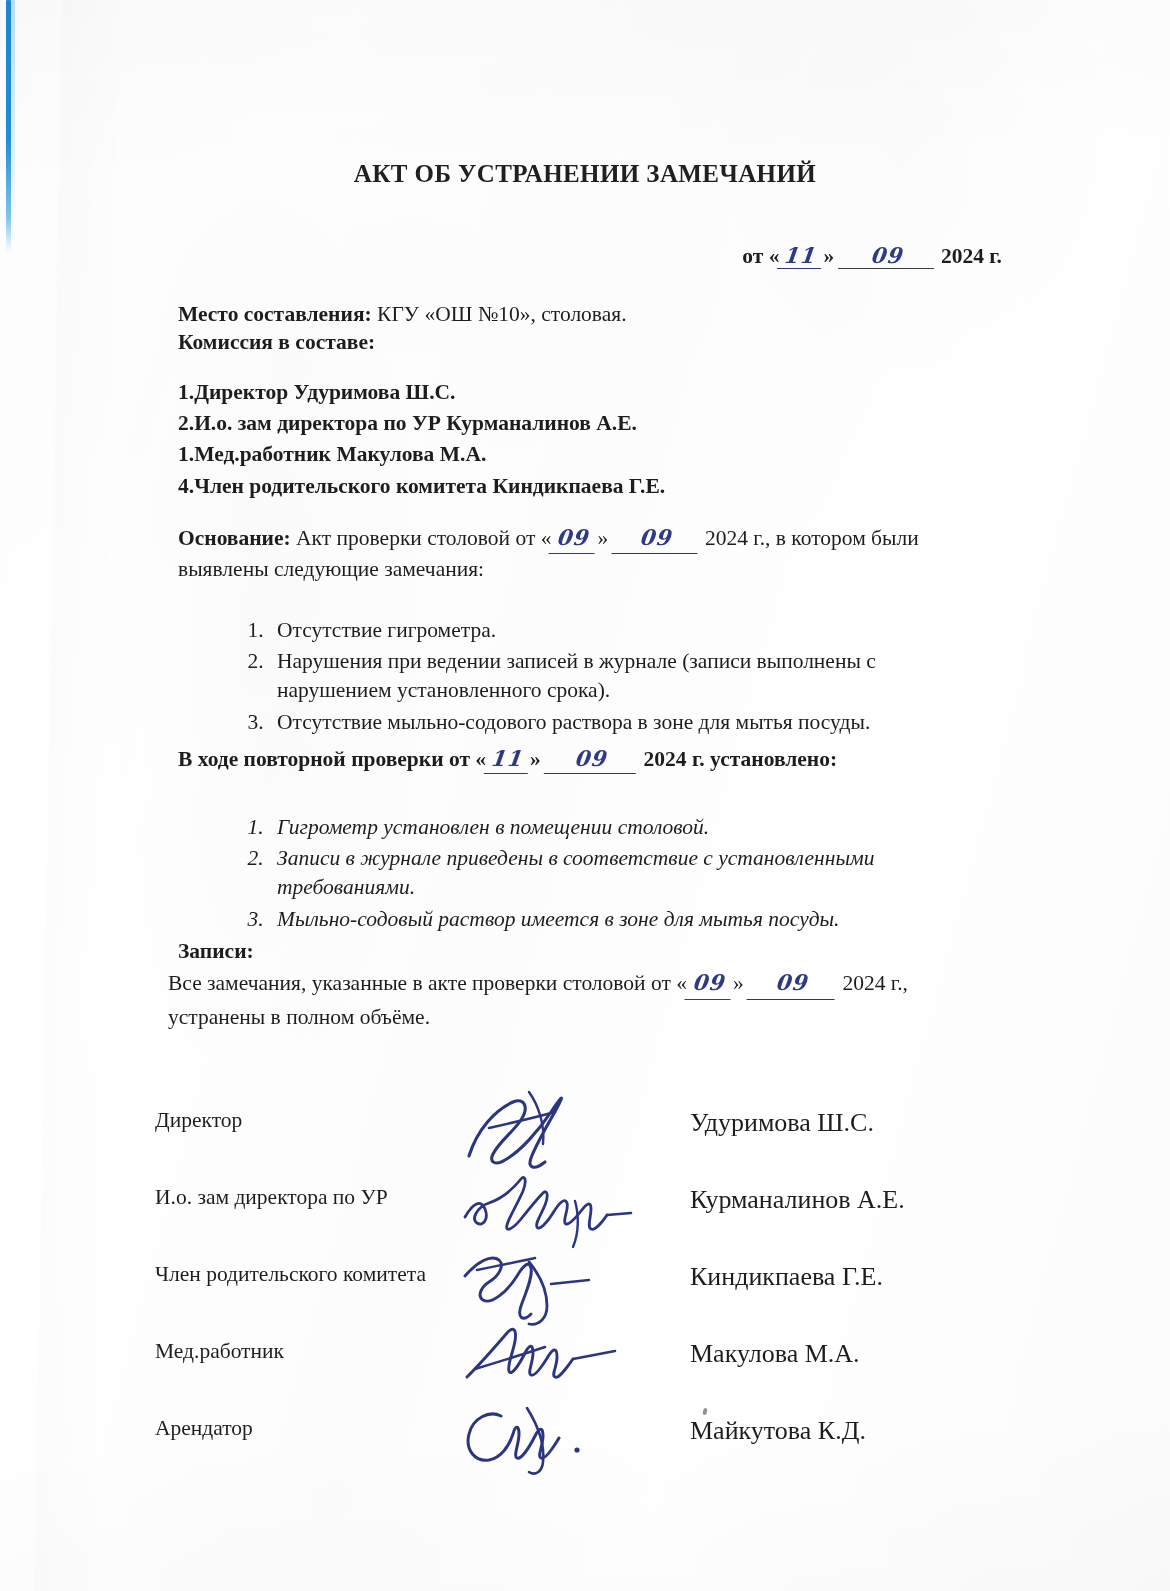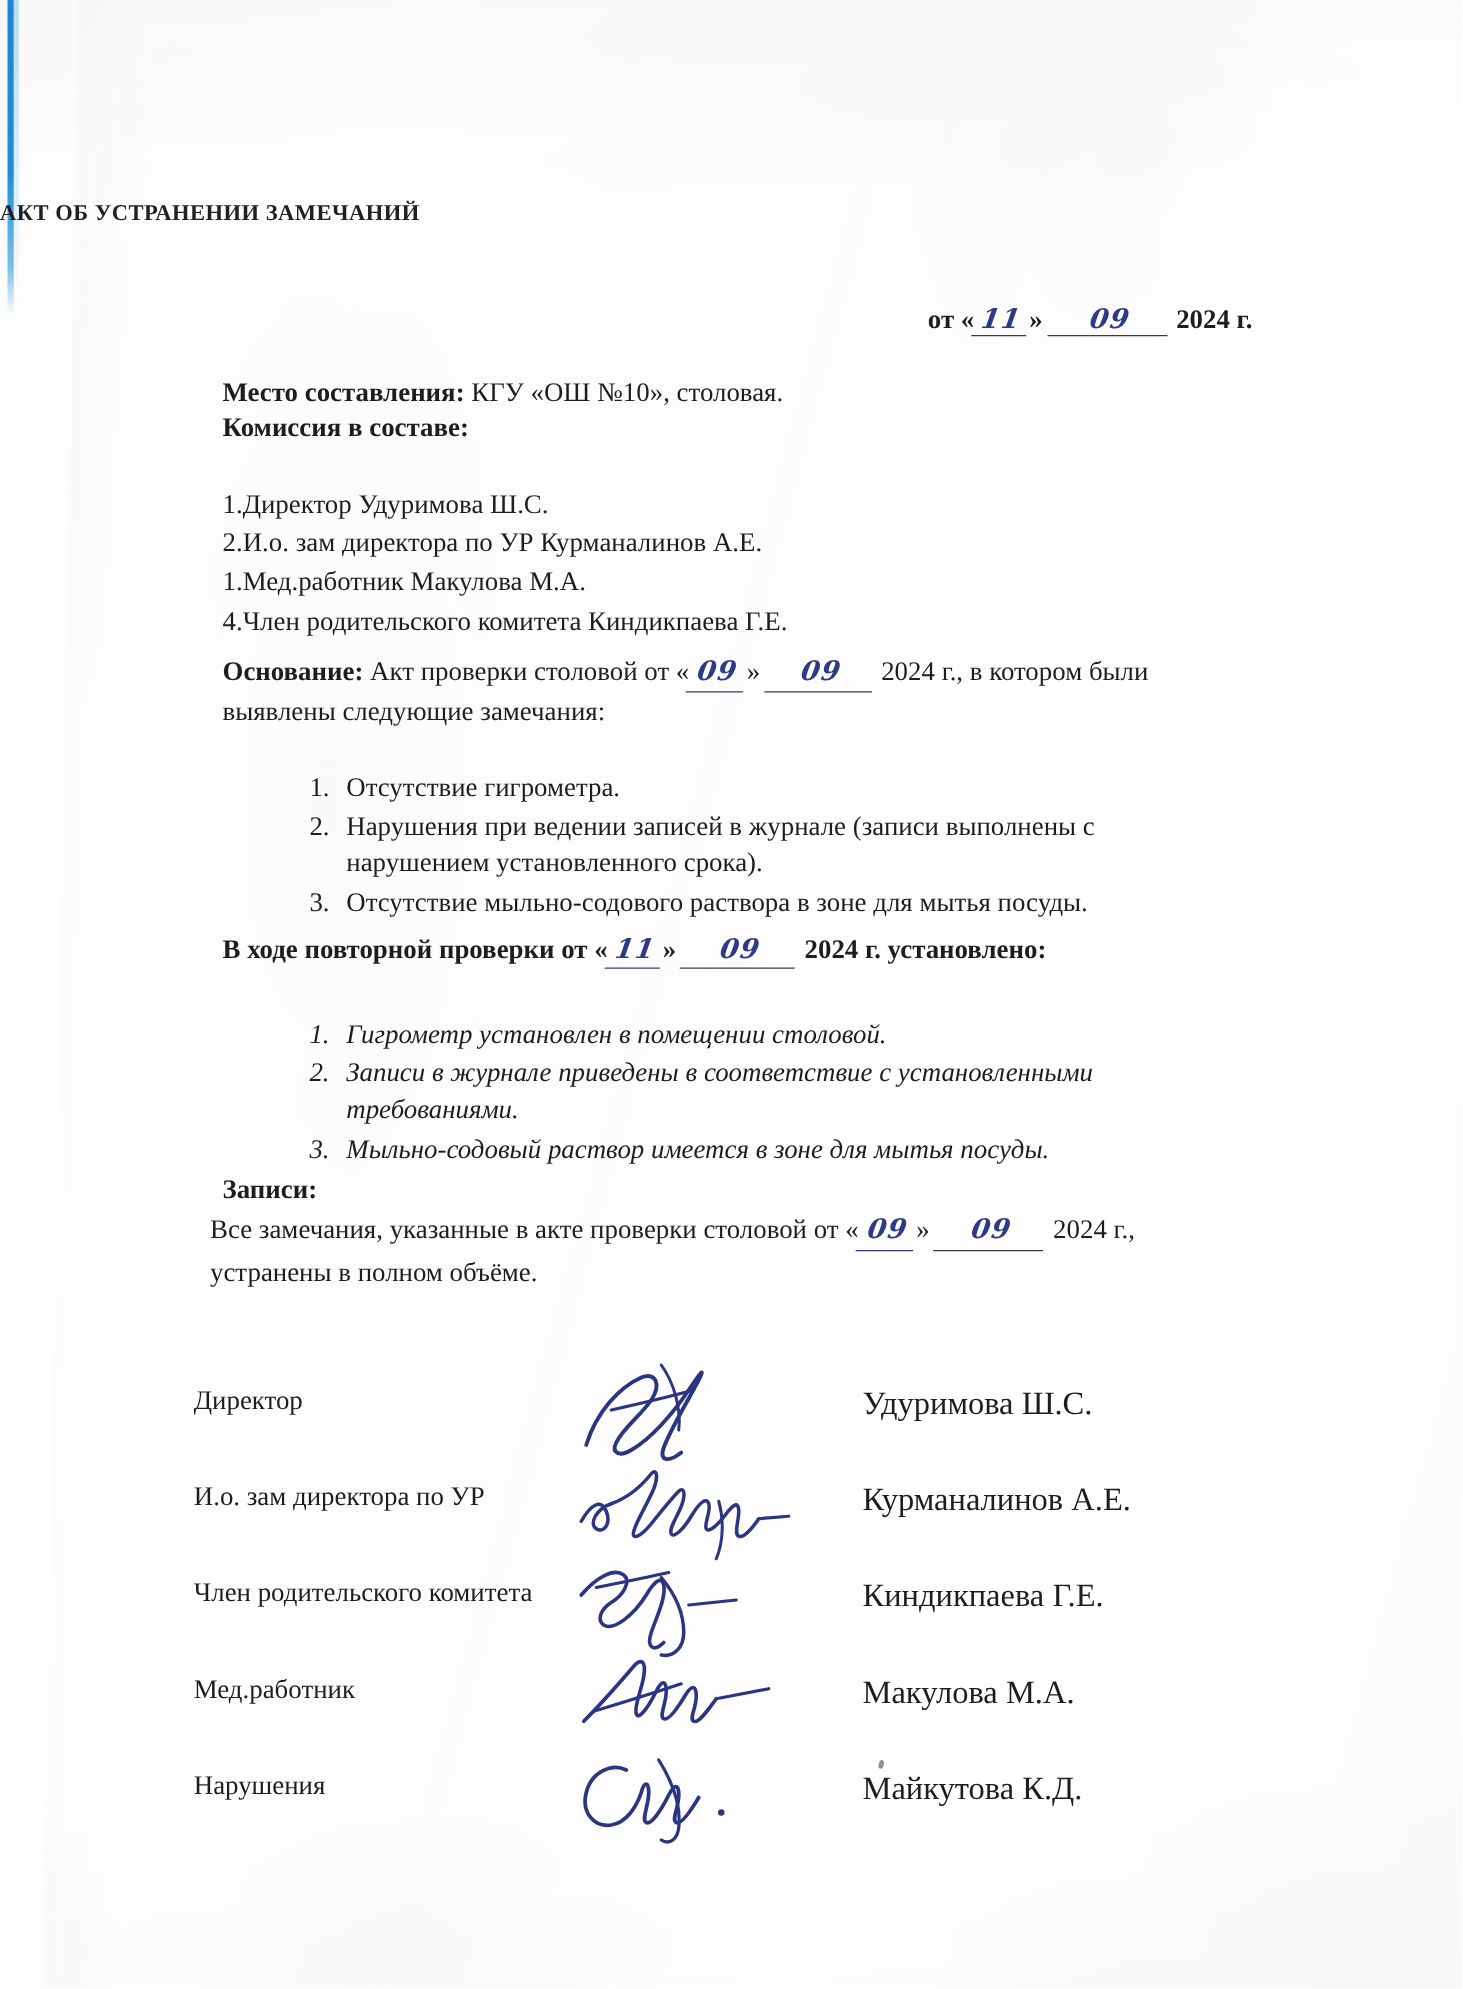--- a/index.html
+++ b/index.html
@@ -46,22 +46,23 @@
     width: 4px;
     height: 240px;
     background: linear-gradient(180deg, rgba(130,195,232,0.55) 0%, rgba(170,215,240,0.30) 70%, rgba(200,230,245,0) 100%);
   }
 
   .doc-title {
     position: absolute;
     left: 0;
     right: 0;
     top: 160px;
+    text-align: center;
     font-weight: bold;
-    font-size: 18px;
+    font-size: 25px;
     letter-spacing: 0.4px;
     color: #202020;
   }
 
   .date-line {
     position: absolute;
     right: 168px;
     top: 243px;
     font-weight: bold;
     font-size: 21.5px;
@@ -84,21 +85,21 @@
   .hw-slot.grayline { border-bottom: 1.5px solid #3a3a3a; }
 
   .block {
     position: absolute;
     font-size: 21.5px;
     line-height: 1.32;
   }
   .b { font-weight: bold; }
 
   #place-block { left: 178px; top: 300px; }
-  #members-block { left: 178px; top: 388px; line-height: 1.45; }
+  #members-block { left: 178px; top: 377px; line-height: 1.45; font-weight: bold; }
   #basis-block  { left: 178px; top: 522px; width: 800px; line-height: 1.45; }
   #findings-block { left: 205px; top: 598px; width: 730px; }
   #recheck-heading { left: 178px; top: 745px; }
   #results-block { left: 205px; top: 795px; width: 730px; font-style: italic; }
   #conclusion-block { left: 168px; top: 935px; width: 810px; line-height: 1.5; }
 
   ol.num-list {
     margin: 18px;
     padding: 0 0 0 46px;
     list-style-position: outside;
@@ -273,21 +274,21 @@
         <svg width="210" height="96" viewBox="0 0 210 96">
           <path class="ink" stroke-width="2.9" d="M12 64 C24 52, 40 34, 52 20 C58 13, 62 16, 60 28 C58 40, 52 52, 54 58 C56 64, 64 52, 70 40 C74 32, 78 30, 78 40 C78 50, 72 60, 76 62 C80 64, 88 52, 94 42 C98 36, 102 34, 102 44 C102 54, 96 62, 100 64 C104 66, 112 54, 118 46"></path>
           <path class="ink" stroke-width="2.5" d="M20 56 C40 50, 66 42, 90 34"></path>
           <path class="ink" stroke-width="2.6" d="M118 46 L160 38"></path>
         </svg>
       </div>
       <div class="sig-name">Макулова М.А.</div>
     </div>
 
     <div class="sig-row">
-      <div class="sig-role">Нарушения</div>
+      <div class="sig-role">Арендатор</div>
       <div class="sig-mark">
         <svg width="210" height="96" viewBox="0 0 210 96">
           <path class="ink" stroke-width="3.0" d="M46 26 C34 20, 18 28, 14 44 C10 60, 20 72, 34 70 C46 68, 54 56, 58 44 C60 36, 64 34, 64 44 C64 54, 58 66, 62 68 C66 70, 74 58, 80 46 C84 38, 88 36, 88 46 C88 56, 82 66, 86 68 C90 70, 98 58, 104 48"></path>
           <path class="ink" stroke-width="2.6" d="M72 18 C82 34, 90 54, 88 72 C87 82, 80 86, 74 82"></path>
           <circle cx="122" cy="60" r="2.6" fill="#2b3580" stroke="none"></circle>
         </svg>
       </div>
       <div class="sig-name">Майкутова К.Д.</div>
     </div>
 

